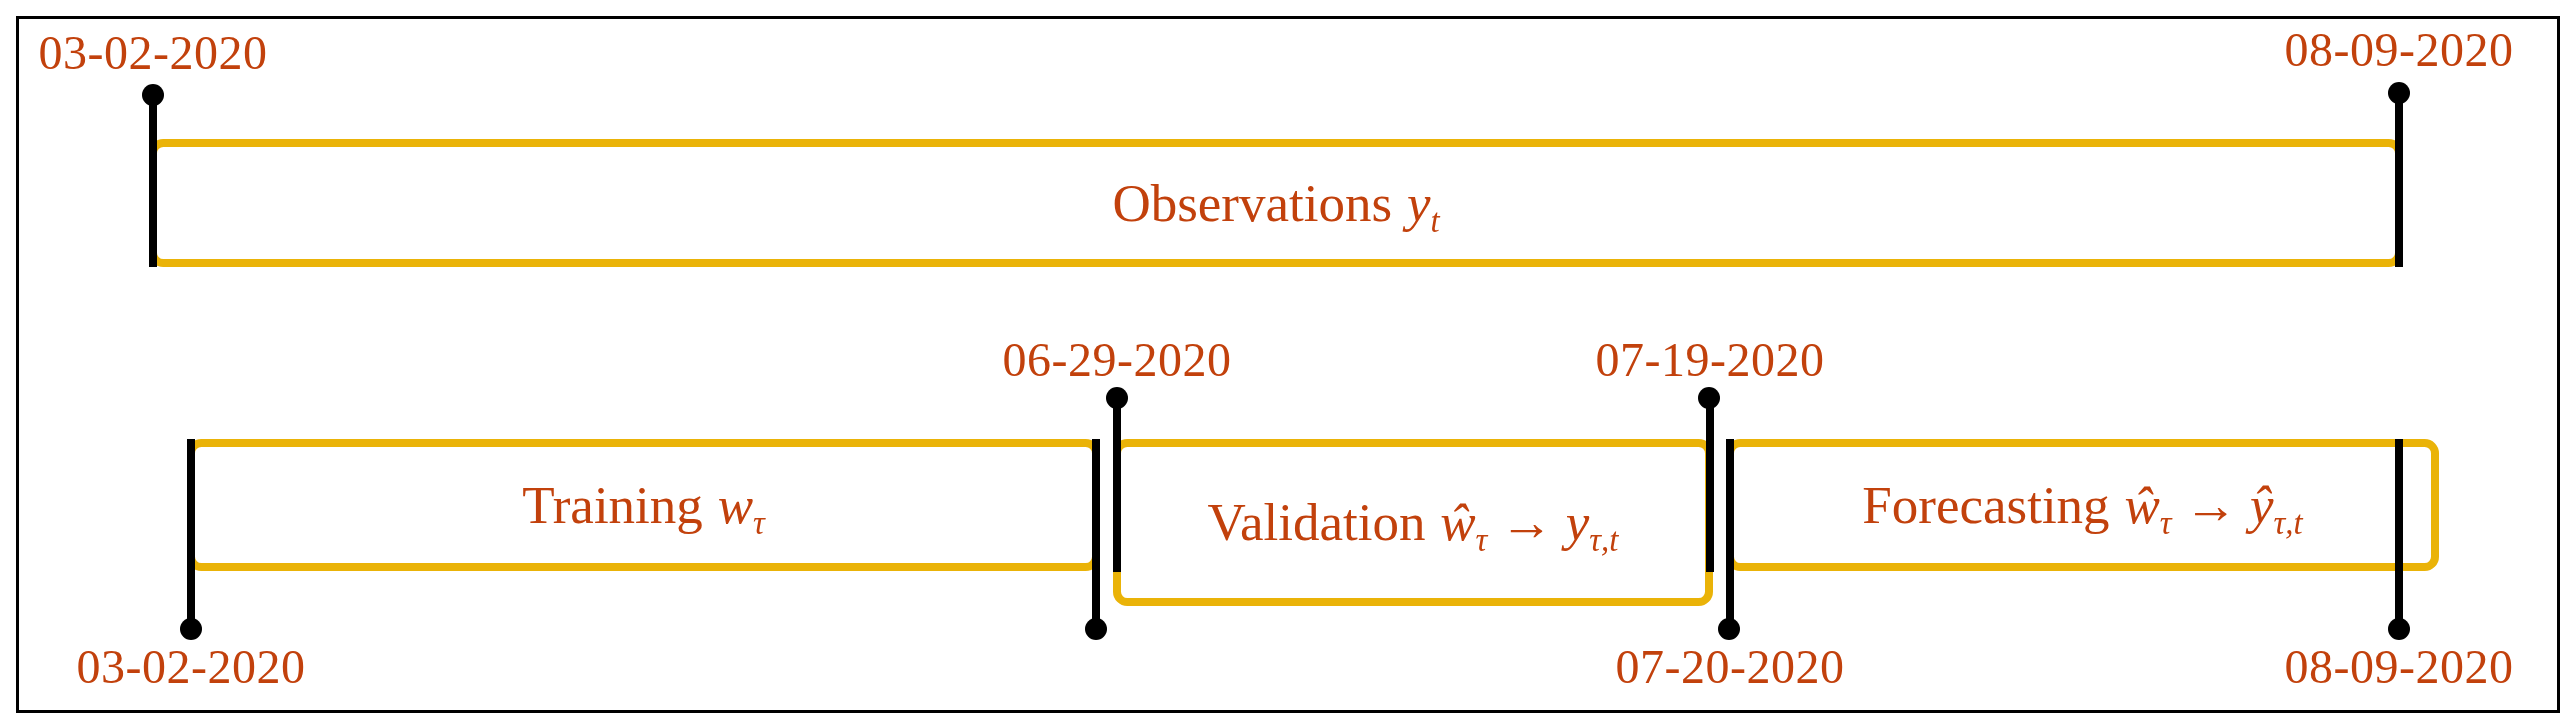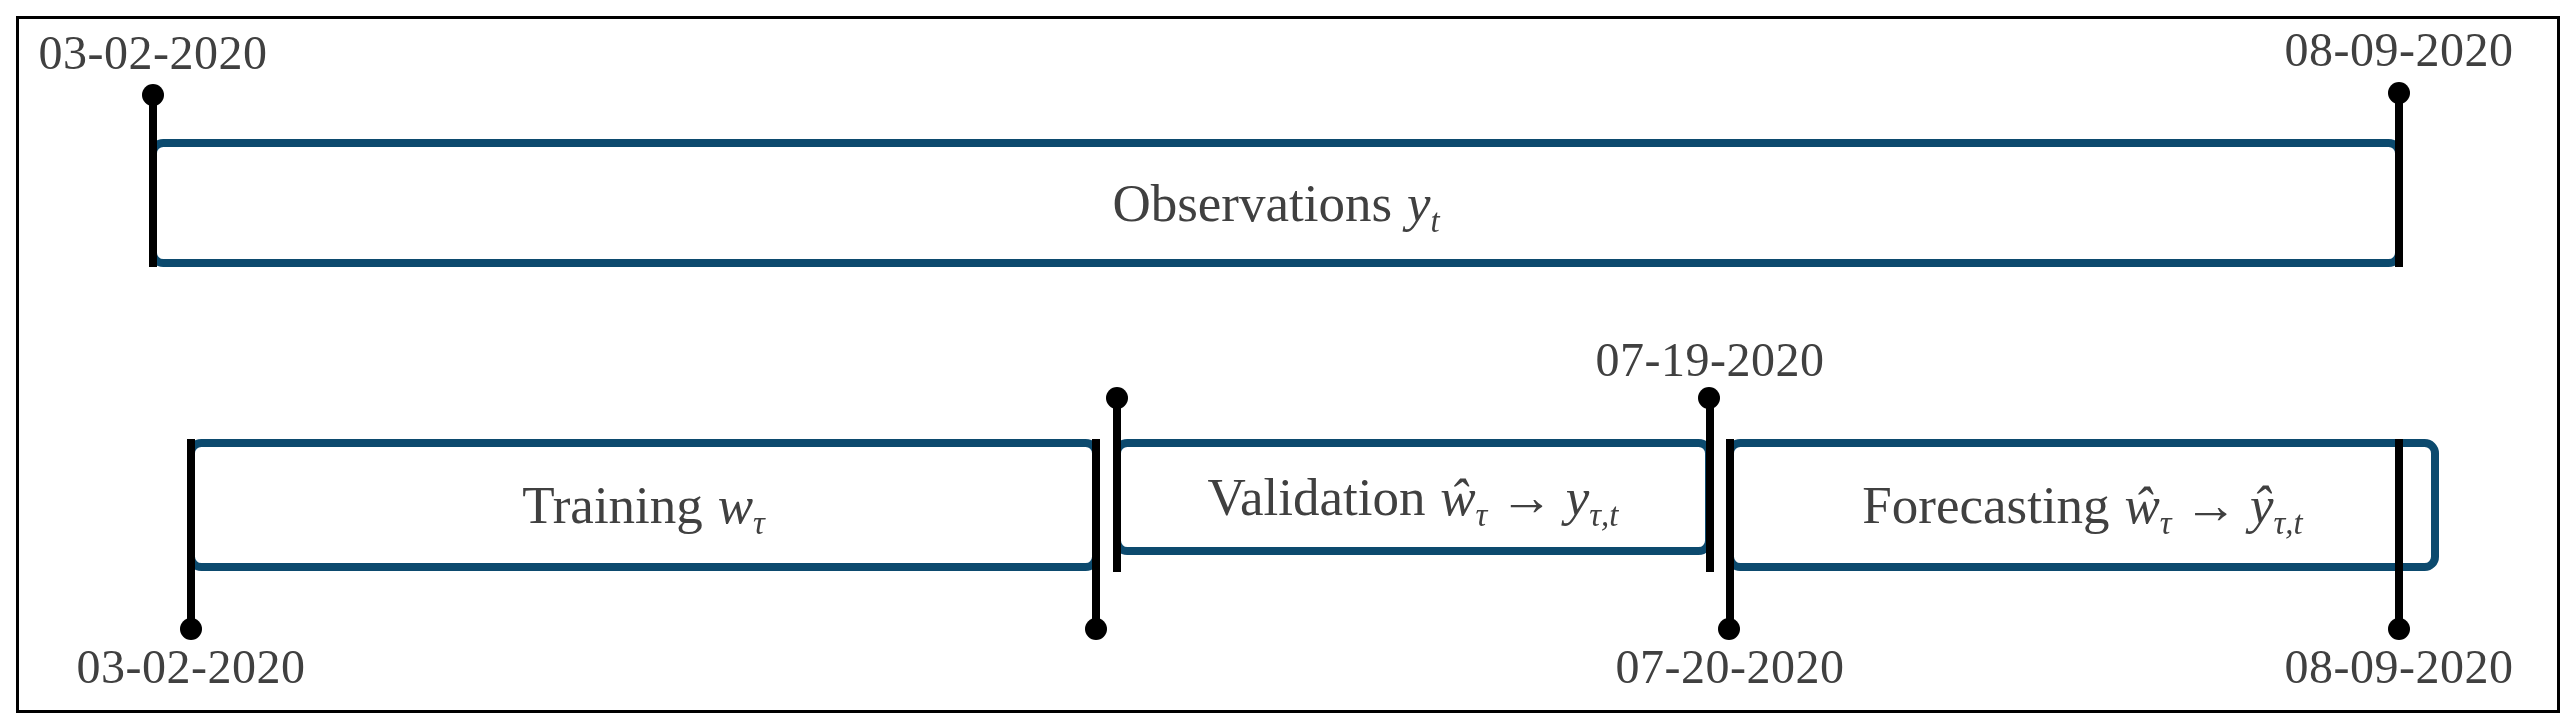--- a/index.html
+++ b/index.html
@@ -6,21 +6,21 @@
     margin: 0;
     padding: 0;
     background: #ffffff;
   }
   .canvas {
     position: relative;
     width: 2576px;
     height: 728px;
     background: #ffffff;
     font-family: "Liberation Serif", "DejaVu Serif", serif;
-    color: #404040;
+    color: #c2410c;
     overflow: hidden;
   }
   .frame {
     position: absolute;
     left: 16px;
     top: 16px;
     width: 2544px;
     height: 697px;
     border: 3.2px solid #000000;
     box-sizing: border-box;
@@ -41,21 +41,21 @@
     border-radius: 50%;
   }
   .vline {
     position: absolute;
     width: 8px;
     background: #000000;
   }
   .pbox {
     position: absolute;
     background: #ffffff;
-    border: 8px solid #0c4a6e;
+    border: 8px solid #eab308;
     border-radius: 14.3px;
     box-sizing: border-box;
     display: flex;
     align-items: center;
     justify-content: center;
   }
   .boxtext {
     font-size: 53px;
     line-height: 53px;
     white-space: nowrap;
@@ -87,29 +87,30 @@
     <span class="boxtext">
       <span class="word">Observations</span><span class="mvar">y</span><sub class="msub">t</sub>
     </span>
   </div>
 
   <div class="vline" style="left:149px; top:96px; height:171px;"></div>
   <div class="vline" style="left:2395px; top:93px; height:174px;"></div>
   <div class="dot" style="left:142px; top:84px;"></div>
   <div class="dot" style="left:2388px; top:82px;"></div>
 
+  <div class="date" style="left:1117px; top:336px;">06-29-2020</div>
   <div class="date" style="left:1710px; top:336px;">07-19-2020</div>
 
   <div class="pbox" style="left:187px; top:439px; width:913px; height:132px;">
     <span class="boxtext">
       <span class="word">Training</span><span class="mvar">w</span><sub class="msub">τ</sub>
     </span>
   </div>
 
-  <div class="pbox" style="left:1113px; top:439px; width:600px; height:116px;">
+  <div class="pbox" style="left:1113px; top:439px; width:600px; height:167px;">
     <span class="boxtext">
       <span class="word">Validation</span><span class="mvar">ŵ</span><sub class="msub">τ</sub><span class="arrow">→</span><span class="mvar">y</span><sub class="msub">τ,t</sub>
     </span>
   </div>
 
   <div class="pbox" style="left:1726px; top:439px; width:713px; height:132px;">
     <span class="boxtext">
       <span class="word">Forecasting</span><span class="mvar">ŵ</span><sub class="msub">τ</sub><span class="arrow">→</span><span class="mvar">ŷ</span><sub class="msub">τ,t</sub>
     </span>
   </div>

